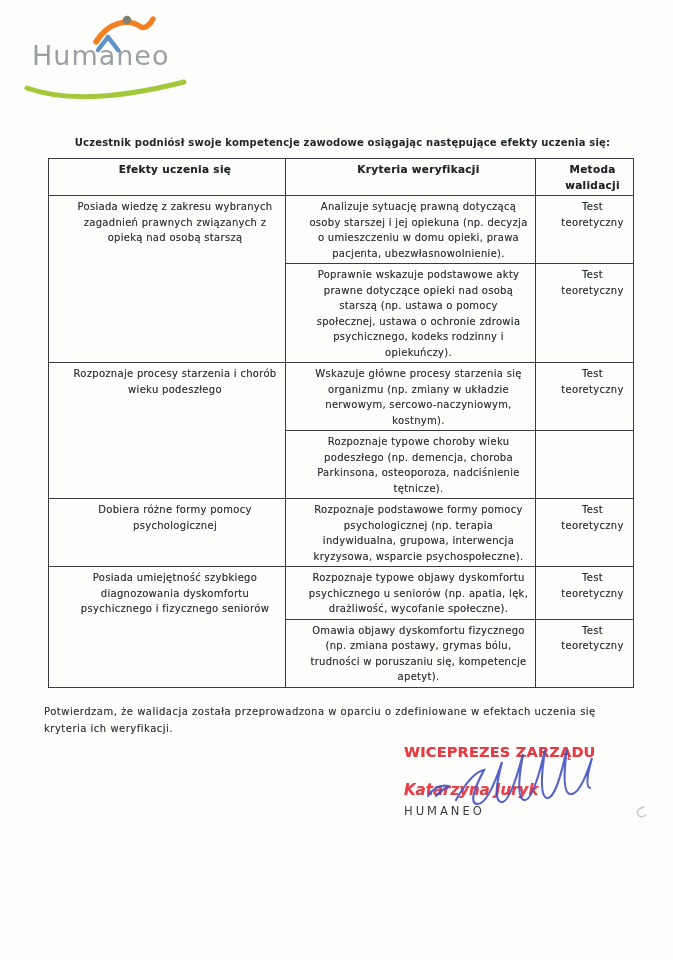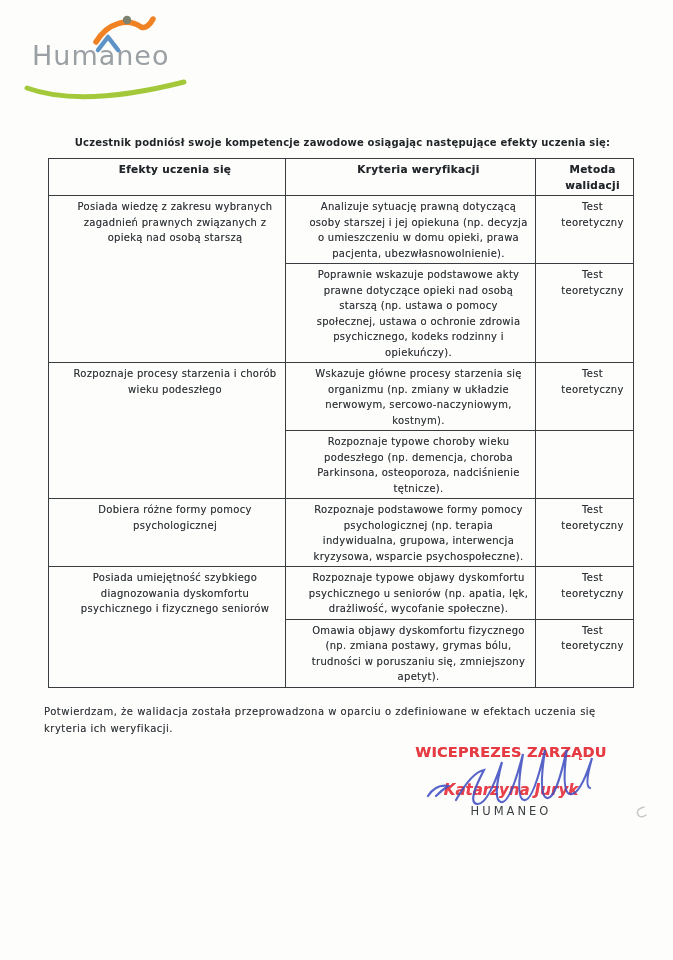--- a/index.html
+++ b/index.html
@@ -46,21 +46,21 @@
   
   .para{
     position:absolute;left:44px;width:596px;
     font-size:10px;line-height:16.5px;letter-spacing:0.5px;color:#303438;
     text-shadow:0 0 0.4px rgba(60,64,68,.5);
   }
   .para.p1{top:656px;margin-top:48px;}
   .para.p2{top:701px;}
 
   
-  .sig{position:absolute;left:404px;top:744px;width:214px;text-align:center;}
+  .sig{position:absolute;left:404px;top:744px;width:214px;}
   .sig-role{
     font-size:14.5px;font-weight:bold;color:#e73b44;letter-spacing:0.2px;
     text-shadow:0 0 0.6px rgba(231,59,68,.7);
   }
   .sig-name{
     font-size:15px;font-weight:bold;font-style:italic;color:#e8414b;
     margin-top:21px;text-shadow:0 0 0.6px rgba(231,59,68,.6);
   }
   .sig-co{font-size:11.5px;letter-spacing:3px;color:#3b3e40;margin-top:5px;}
   .sig-scrawl{position:absolute;left:-6px;top:6px;width:226px;height:78px;}
@@ -126,21 +126,21 @@
       <td>Rozpoznaje podstawowe formy pomocy psychologicznej (np. terapia indywidualna, grupowa, interwencja kryzysowa, wsparcie psychospołeczne).</td>
       <td>Test teoretyczny</td>
     </tr>
 
     <tr class="h50">
       <td rowspan="2">Posiada umiejętność szybkiego diagnozowania dyskomfortu psychicznego i fizycznego seniorów</td>
       <td>Rozpoznaje typowe objawy dyskomfortu psychicznego u seniorów (np. apatia, lęk, drażliwość, wycofanie społeczne).</td>
       <td>Test teoretyczny</td>
     </tr>
     <tr class="h68">
-      <td>Omawia objawy dyskomfortu fizycznego (np. zmiana postawy, grymas bólu, trudności w poruszaniu się, zmniejszony apetyt).</td>
+      <td>Omawia objawy dyskomfortu fizycznego (np. zmiana postawy, grymas bólu, trudności w poruszaniu się, kompetencje apetyt).</td>
       <td>Test teoretyczny</td>
     </tr>
   </tbody>
     </table>
 
   <div class="para p1">Potwierdzam, że walidacja została przeprowadzona w oparciu o zdefiniowane w efektach uczenia się kryteria ich weryfikacji.</div>
 
   <div class="sig">
     <div class="sig-role">WICEPREZES ZARZĄDU</div>
     <svg class="sig-scrawl" viewBox="0 0 226 78">

